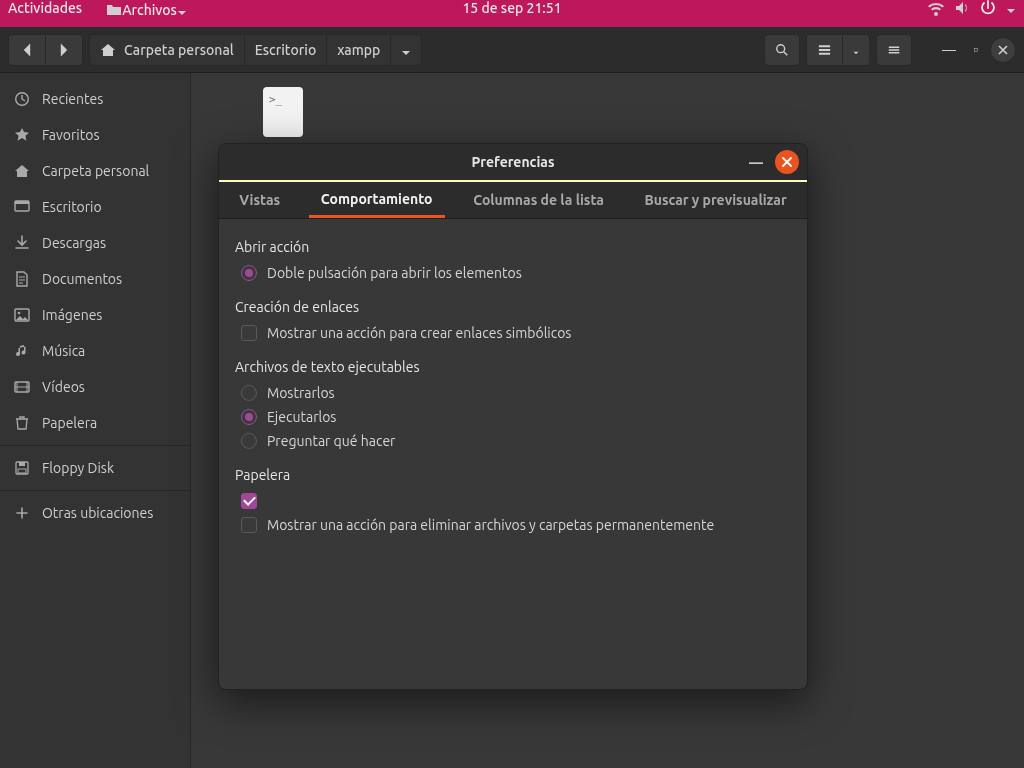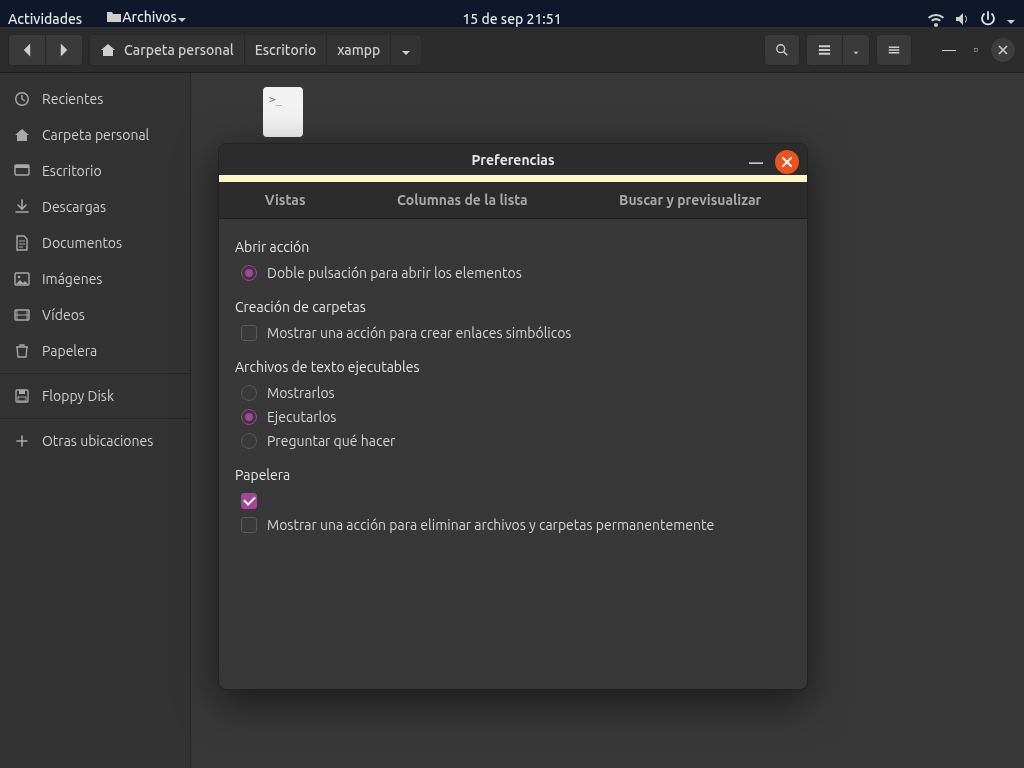--- a/index.html
+++ b/index.html
@@ -8,23 +8,23 @@
     font-family: "Ubuntu", "Cantarell", "Segoe UI", sans-serif;
     font-size: 14px;
     background: #2b2b2b;
     color: #d9d9d9;
     user-select: none;
   }
 
   
   .panel {
     height: 27px;
-    background: #0f172a;
+    background: #be185d;
     display: flex;
-    align-items: flex-end;
+    align-items: flex-start;
     color: #e6e6e6;
     padding: 0 8px;
     font-weight: 500;
     font-size: 14px;
   }
   .panel .group { display: flex; align-items: center; gap: 8px; }
   .panel .center { position: absolute; left: 50%; transform: translateX(-50%); }
   .panel .right { margin-left: auto; gap: 10px; }
   .panel .app {
     display: flex; align-items: center; 
@@ -114,21 +114,21 @@
     background: #383838;
     border: 1px solid #222;
     border-radius: 8px;
     box-shadow: 0 12px 40px rgba(0,0,0,0.55);
     overflow: hidden;
     display: flex; flex-direction: column;
   }
   .dialog .dhb {
     height: 38px;
     background: #2c2c2c;
-    border-bottom: 7px solid #fef9c3;
+    border-bottom: 2px solid #fef9c3;
     display: flex; align-items: center; justify-content: center;
     position: relative;
     font-weight: 700;
     color: #e6e6e6;
   }
   .dialog .dhb .dmin {
     position: absolute; right: 44px; top: 11px;
     color: #c8c8c8;
   }
   .dialog .dhb .dclose {
@@ -314,20 +314,26 @@
     <div class="sidebar">
       <div class="item">
         <svg viewBox="0 0 16 16">
             <circle cx="8" cy="8" r="6.3" fill="none" stroke="#a9a9a9" stroke-width="1.4"></circle>
             <path d="M8 4v4l3 2" fill="none" stroke="#a9a9a9" stroke-width="1.4"></path>
           </svg>
         <span>Recientes</span>
       </div>
       <div class="item">
         <svg viewBox="0 0 16 16">
+            <path d="M8 1l2 4 5 .7-3.6 3 1 5L8 11l-4.4 2.7 1-5L1 5.7 6 5z"></path>
+          </svg>
+        <span>Favoritos</span>
+      </div>
+      <div class="item">
+        <svg viewBox="0 0 16 16">
             <path d="M8 2l7 6h-2v6H3V8H1z"></path>
           </svg>
         <span>Carpeta personal</span>
       </div>
       <div class="item">
         <svg viewBox="0 0 16 16">
             <rect x="1" y="2" width="14" height="10" rx="1" fill="none" stroke="#a9a9a9" stroke-width="1.4"></rect>
             <rect x="1" y="2" width="14" height="3"></rect>
           </svg>
         <span>Escritorio</span>
@@ -345,20 +351,26 @@
           </svg>
         <span>Documentos</span>
       </div>
       <div class="item">
         <svg viewBox="0 0 16 16">
             <rect x="1" y="2" width="14" height="12" rx="1" fill="none" stroke="#a9a9a9" stroke-width="1.4"></rect>
             <circle cx="5" cy="6" r="1.3"></circle>
             <path d="M2 13l4-4 3 3 2-2 3 3"></path>
           </svg>
         <span>Imágenes</span>
+      </div>
+      <div class="item">
+        <svg viewBox="0 0 16 16">
+            <path d="M6 3v8a2 2 0 11-1.5-1.9V5l7-1.5v6a2 2 0 11-1.5-1.9V2z"></path>
+          </svg>
+        <span>Música</span>
       </div>
       <div class="item">
         <svg viewBox="0 0 16 16">
             <rect x="1" y="3" width="14" height="10" rx="1" fill="none" stroke="#a9a9a9" stroke-width="1.4"></rect>
             <path d="M3 3v10M13 3v10M1 8h14" stroke="#a9a9a9" stroke-width="1"></path>
           </svg>
         <span>Vídeos</span>
       </div>
       <div class="item">
         <svg viewBox="0 0 16 16">
@@ -403,36 +415,39 @@
       <svg width="12" height="12" viewBox="0 0 12 12">
           <path d="M2 2l8 8M10 2l-8 8" stroke="#fff" stroke-width="1.8" stroke-linecap="round"></path>
         </svg>
     </span>
   </div>
 
   <div class="tabs">
     <div class="tab">
         <span>Vistas</span>
       </div>
+    <div class="tab active">
+        <span>Comportamiento</span>
+      </div>
     <div class="tab">
         <span>Columnas de la lista</span>
       </div>
     <div class="tab">
         <span>Buscar y previsualizar</span>
       </div>
   </div>
 
   <div class="pane">
     <div class="sect">Abrir acción</div>
     <div class="opt">
       <span class="radio sel"></span>
       <span>Doble pulsación para abrir los elementos</span>
     </div>
 
-    <div class="sect" style="margin-top:14px">Creación de carpetas</div>
+    <div class="sect" style="margin-top:14px">Creación de enlaces</div>
     <div class="opt">
       <span class="check"></span>
       <span>Mostrar una acción para crear enlaces simbólicos</span>
     </div>
 
     <div class="sect" style="margin-top:14px">Archivos de texto ejecutables</div>
     <div class="opt">
       <span class="radio"></span>
       <span>Mostrarlos</span>
     </div>

